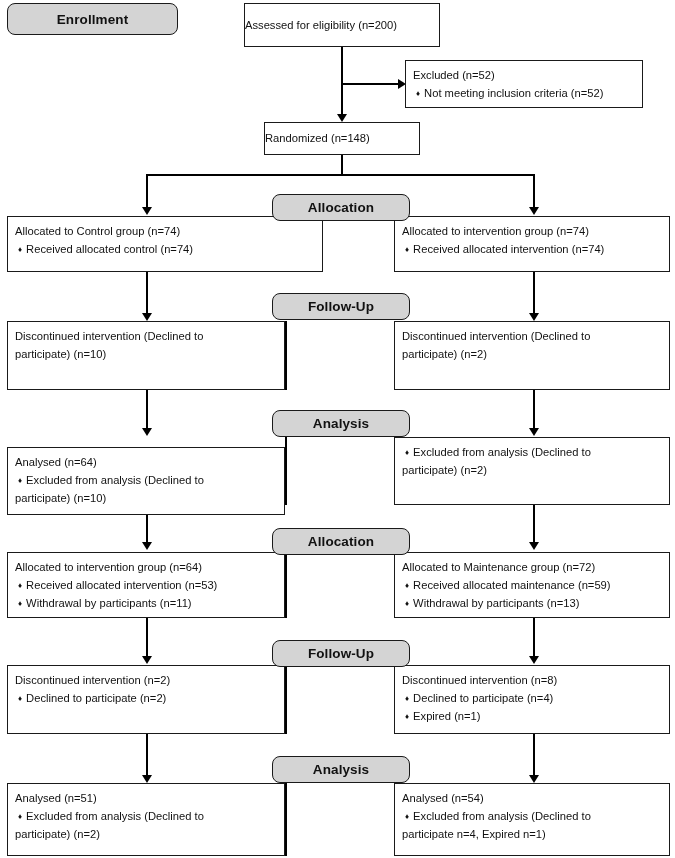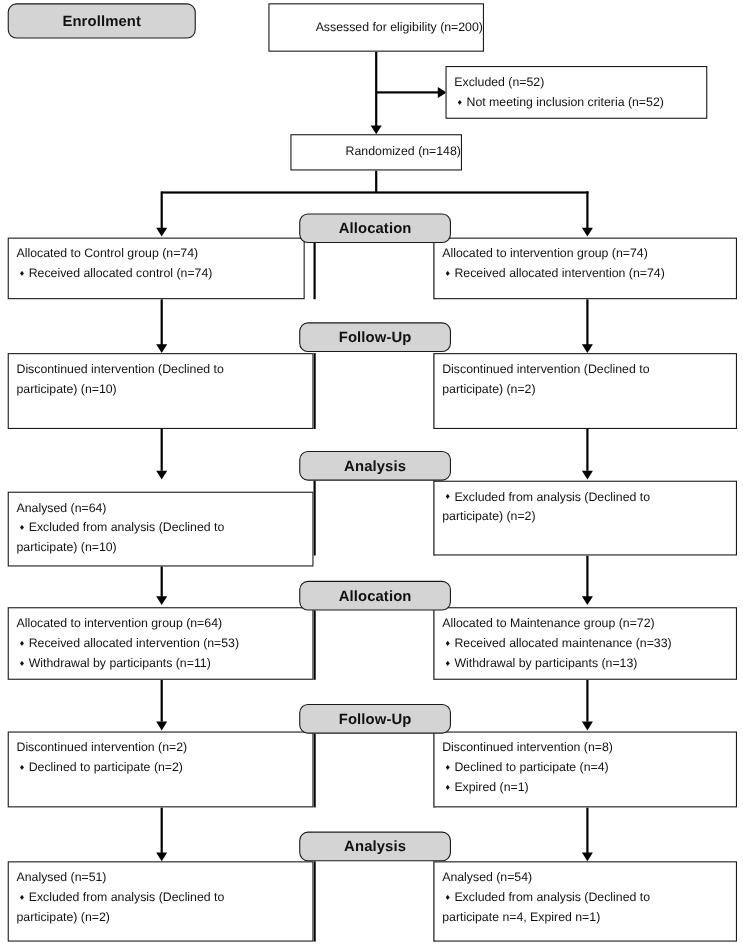--- a/index.html
+++ b/index.html
@@ -41,21 +41,21 @@
   }
   .box .inner {
     padding: 5px 7px 4px 7px;
     font-size: 11.2px;
     line-height: 1.62;
     color: #111111;
   }
   .box.centered {
     display: flex;
     align-items: center;
-    justify-content: flex-end;
+    justify-content: flex-start;
   }
   .box.centered .inner {
     padding: 0;
     text-align: center;
   }
   .li {
     display: block;
     white-space: nowrap;
   }
   .bullet::before {
@@ -136,21 +136,21 @@
   <div class="hline" style="left:147px; top:174px; width:388px;"></div>
   <div class="vline" style="left:146px; top:174px; height:34px;"></div>
   <div class="arrowdown" style="left:142px; top:207px;"></div>
   <div class="vline" style="left:533px; top:174px; height:34px;"></div>
   <div class="arrowdown" style="left:529px; top:207px;"></div>
 
   <div class="stage" style="left:272px; top:194px; width:138px; height:27px;">
     <span>Allocation</span>
   </div>
 
-  <div class="box" style="left:7px; top:216px; width:270px; height:56px;">
+  <div class="box" style="left:7px; top:216px; width:316px; height:56px;">
     <div class="inner">
       <span class="li">Allocated to Control group (n=74)</span>
       <span class="li bullet">Received allocated control (n=74)</span>
     </div>
   </div>
 
   <div class="box" style="left:394px; top:216px; width:276px; height:56px;">
     <div class="inner">
       <span class="li">Allocated to intervention group (n=74)</span>
       <span class="li bullet">Received allocated intervention (n=74)</span>
@@ -226,21 +226,21 @@
     <div class="inner">
       <span class="li">Allocated to intervention group (n=64)</span>
       <span class="li bullet">Received allocated intervention (n=53)</span>
       <span class="li bullet">Withdrawal by participants (n=11)</span>
     </div>
   </div>
 
   <div class="box" style="left:394px; top:552px; width:276px; height:66px;">
     <div class="inner">
       <span class="li">Allocated to Maintenance group (n=72)</span>
-      <span class="li bullet">Received allocated maintenance (n=33)</span>
+      <span class="li bullet">Received allocated maintenance (n=59)</span>
       <span class="li bullet">Withdrawal by participants (n=13)</span>
     </div>
   </div>
 
   <div class="vline" style="left:285px; top:555px; height:63px;"></div>
   <div class="vline" style="left:394px; top:555px; height:63px;"></div>
 
   <div class="vline" style="left:146px; top:618px; height:38px;"></div>
   <div class="arrowdown" style="left:142px; top:656px;"></div>
   <div class="vline" style="left:533px; top:618px; height:38px;"></div>

